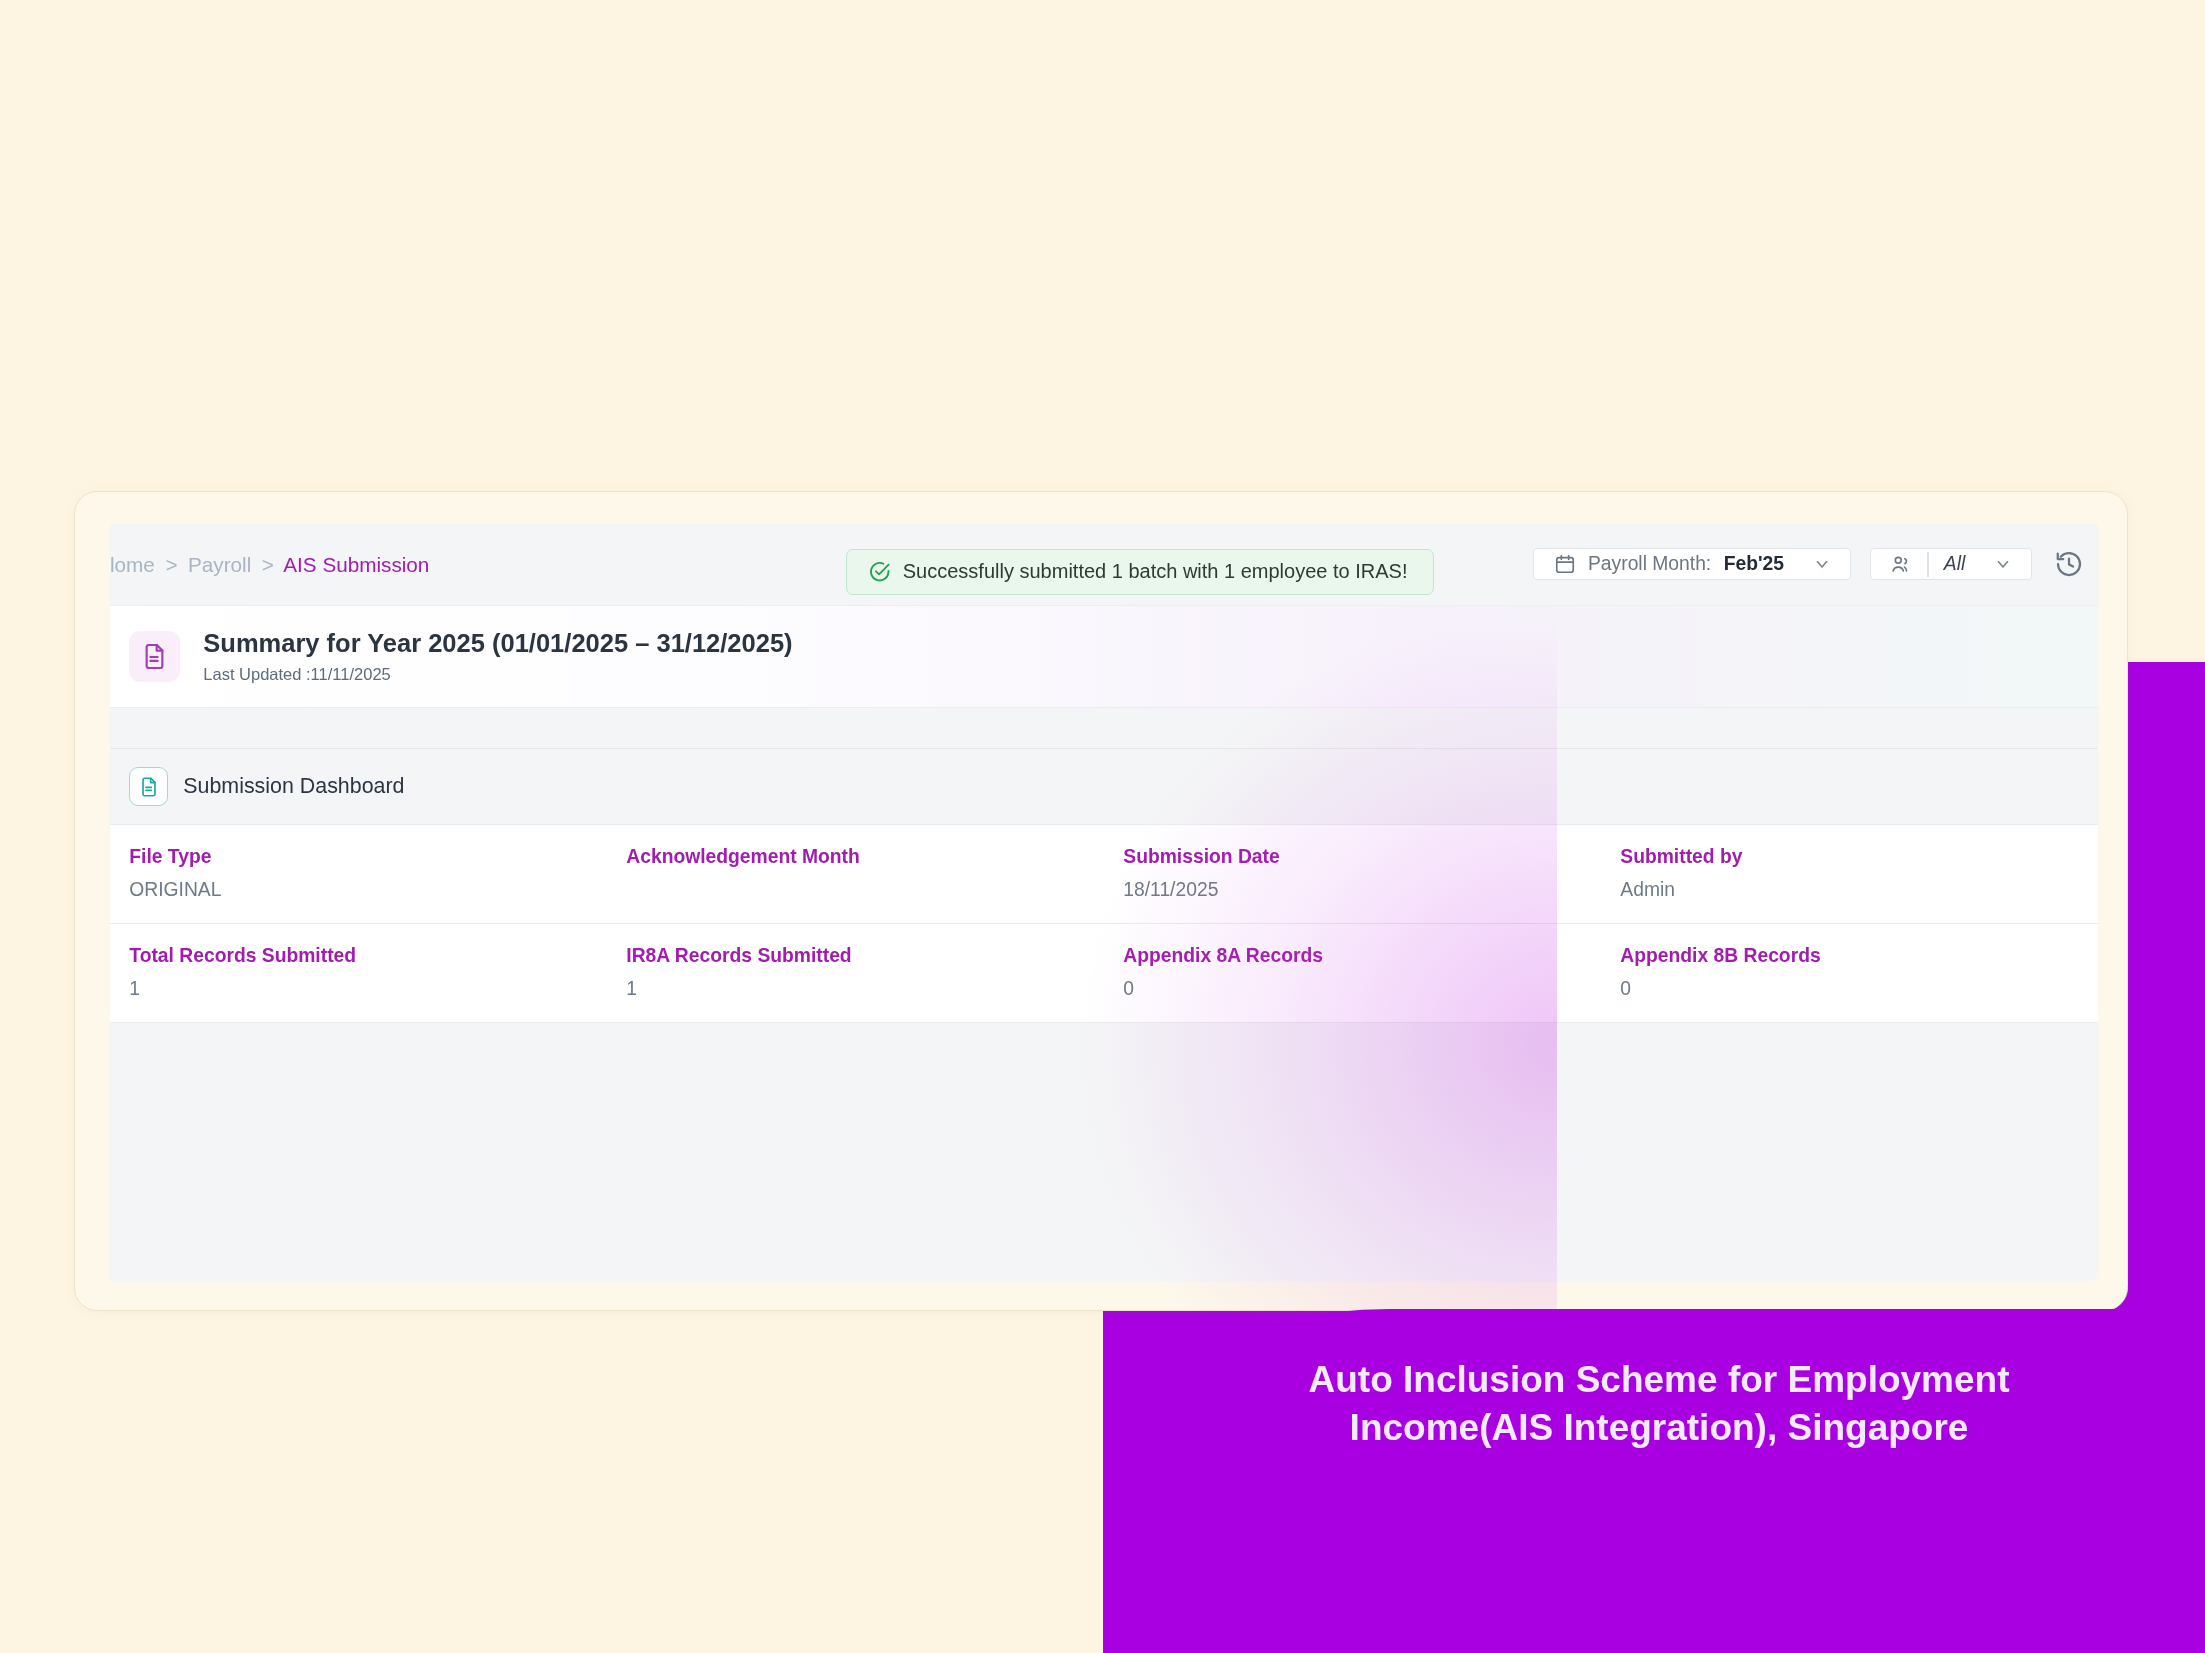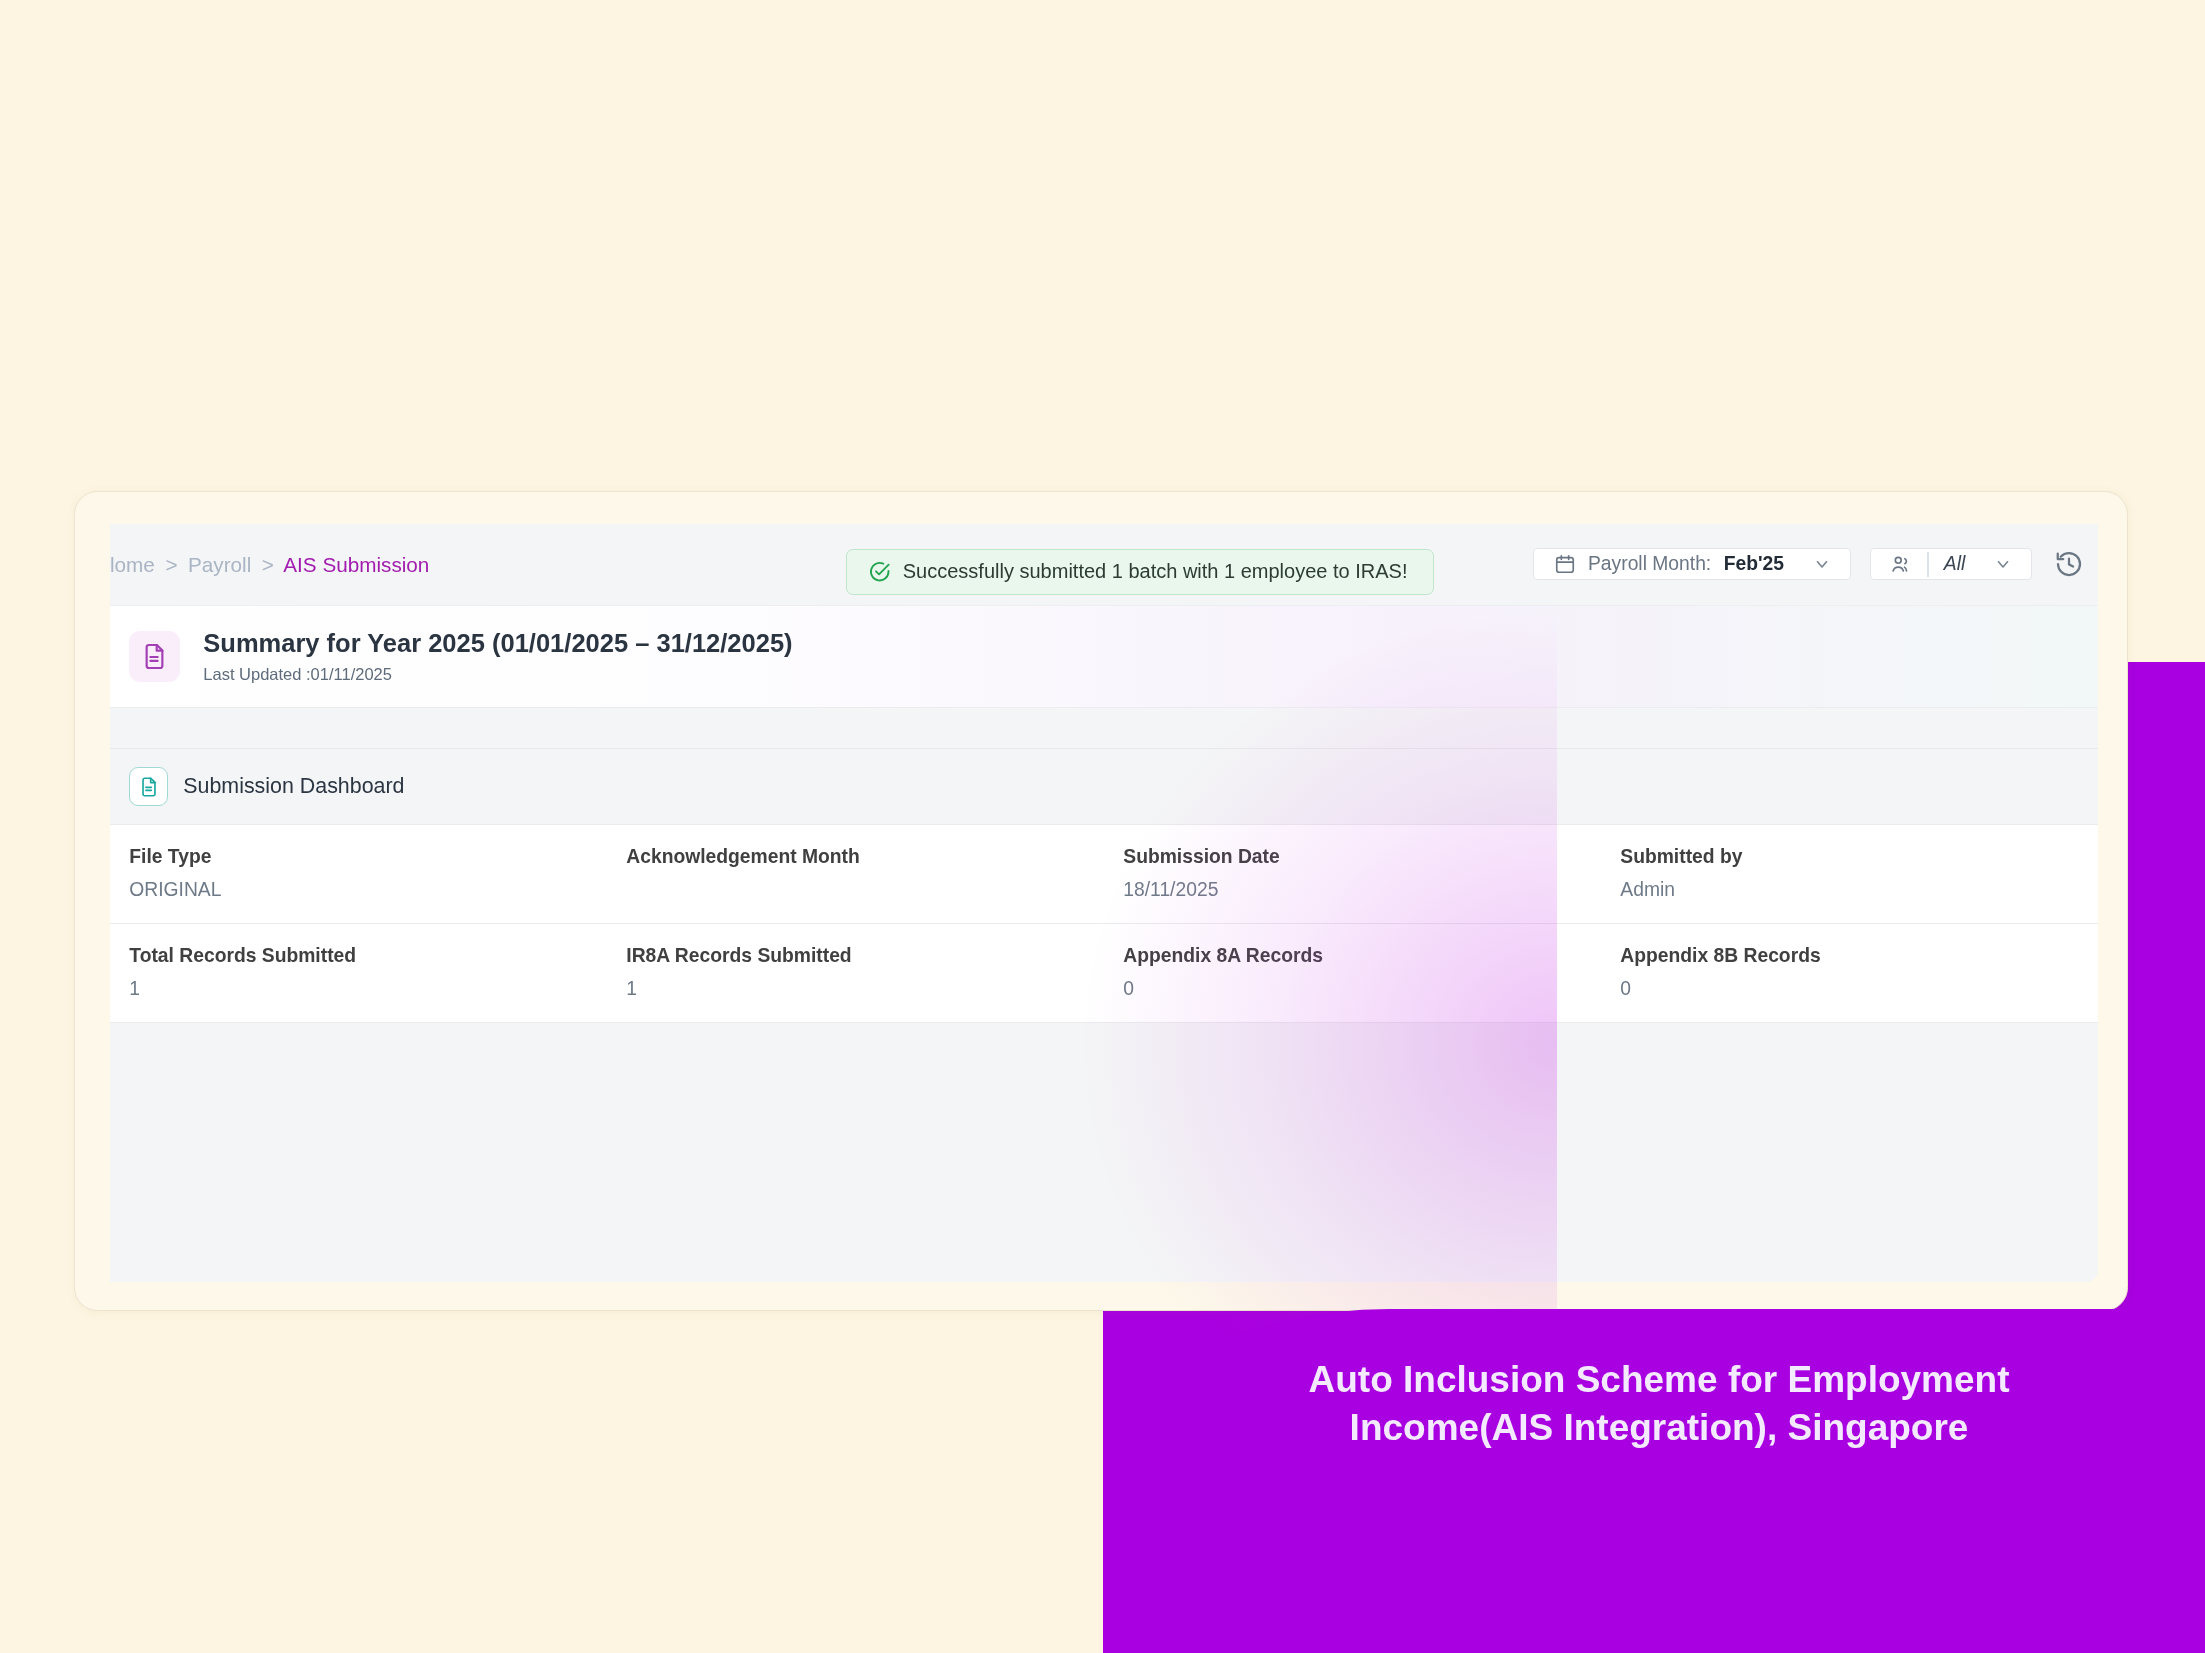--- a/index.html
+++ b/index.html
@@ -175,21 +175,21 @@
 
   
   .detail-row {
     display: flex;
     background: #ffffff;
     border-top: 0.7px solid #e9ebed;
     padding: 20.7px 0 20.7px 0;
   }
   .detail-cell { flex: 0 0 25%; padding-left: 19.3px; }
   .cell-label {
-    font-size: 19.3px; font-weight: bold; color: #404040;
+    font-size: 19.3px; font-weight: bold; color: #a21caf;
   }
   .cell-value {
     font-size: 19.3px; color: #6e7a88; margin-top: 11px; min-height: 23.4px;
   }
 
   .filler { background: #f4f5f6; height: 289px; border-top: 0.7px solid #e9ebed; }
 
   
   #caption-banner {
     position: absolute;
@@ -312,21 +312,21 @@
         <svg style="width:29px;height:29px;display:block" viewBox="0 0 24 24" fill="none" stroke="#a23fb5" stroke-width="1.8" stroke-linecap="round" stroke-linejoin="round">
           <path d="M14 2.5H7.2A1.7 1.7 0 005.5 4.2v15.6A1.7 1.7 0 007.2 21.5h9.6a1.7 1.7 0 001.7-1.7V7z"></path>
           <polyline points="13.8,2.5 13.8,7.2 18.5,7.2"></polyline>
           <line x1="8.6" y1="12.4" x2="14.6" y2="12.4"></line>
           <line x1="8.6" y1="15.6" x2="14.6" y2="15.6"></line>
         </svg>
       </span>
     </div>
     <div>
       <div class="summary-title">Summary for Year 2025 (01/01/2025 – 31/12/2025)</div>
-      <div class="summary-sub">Last Updated :01/11/2025</div>
+      <div class="summary-sub">Last Updated :11/11/2025</div>
     </div>
   </div>
 
   <div class="band-gap"></div>
 
   <div class="section-head">
     <div class="section-icon-badge">
       <span>
         <svg style="width:22px;height:22px;display:block" viewBox="0 0 24 24" fill="none" stroke="#19a8a0" stroke-width="1.8" stroke-linecap="round" stroke-linejoin="round">
           <path d="M14 2.5H7.2A1.7 1.7 0 005.5 4.2v15.6A1.7 1.7 0 007.2 21.5h9.6a1.7 1.7 0 001.7-1.7V7z"></path>

